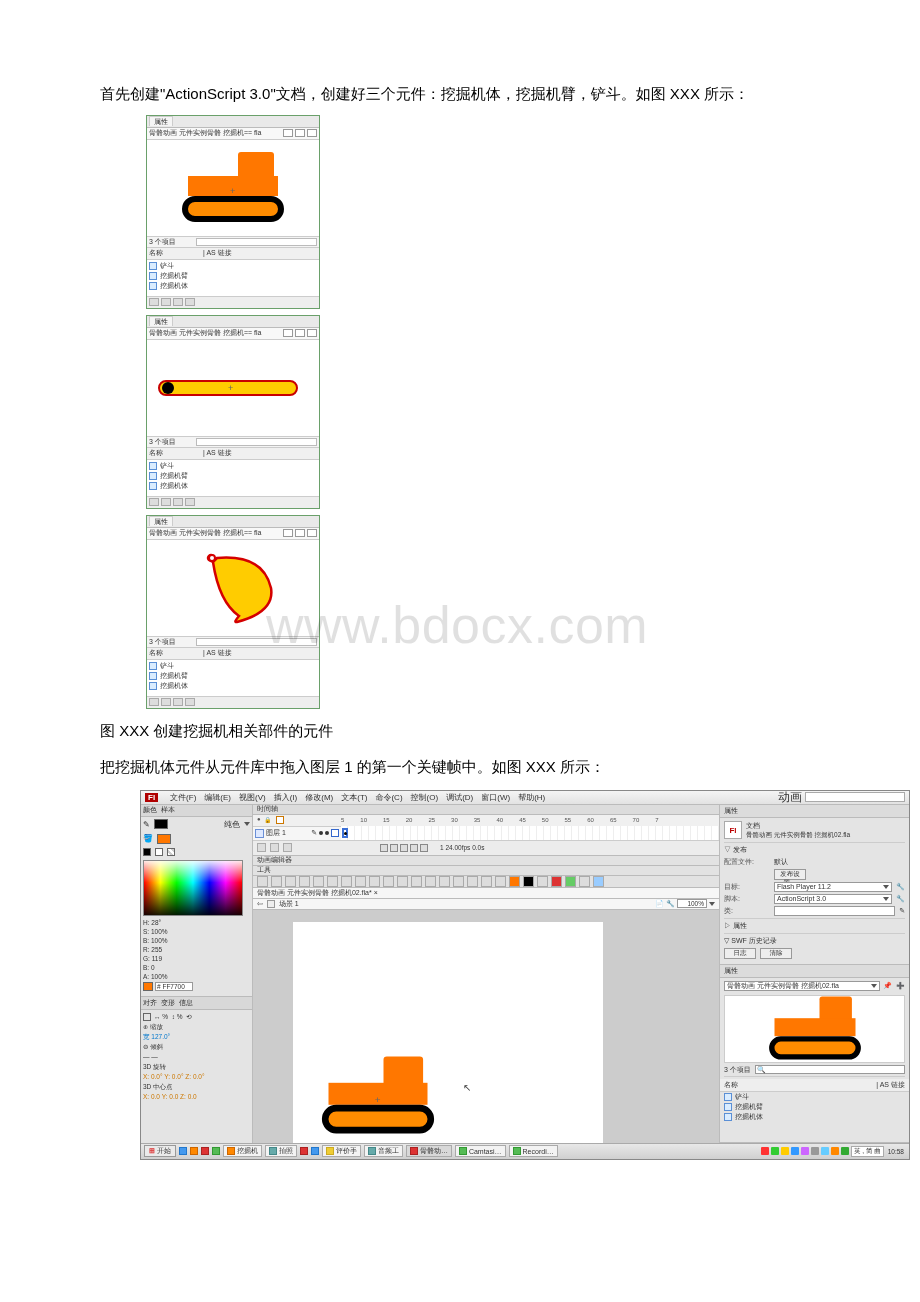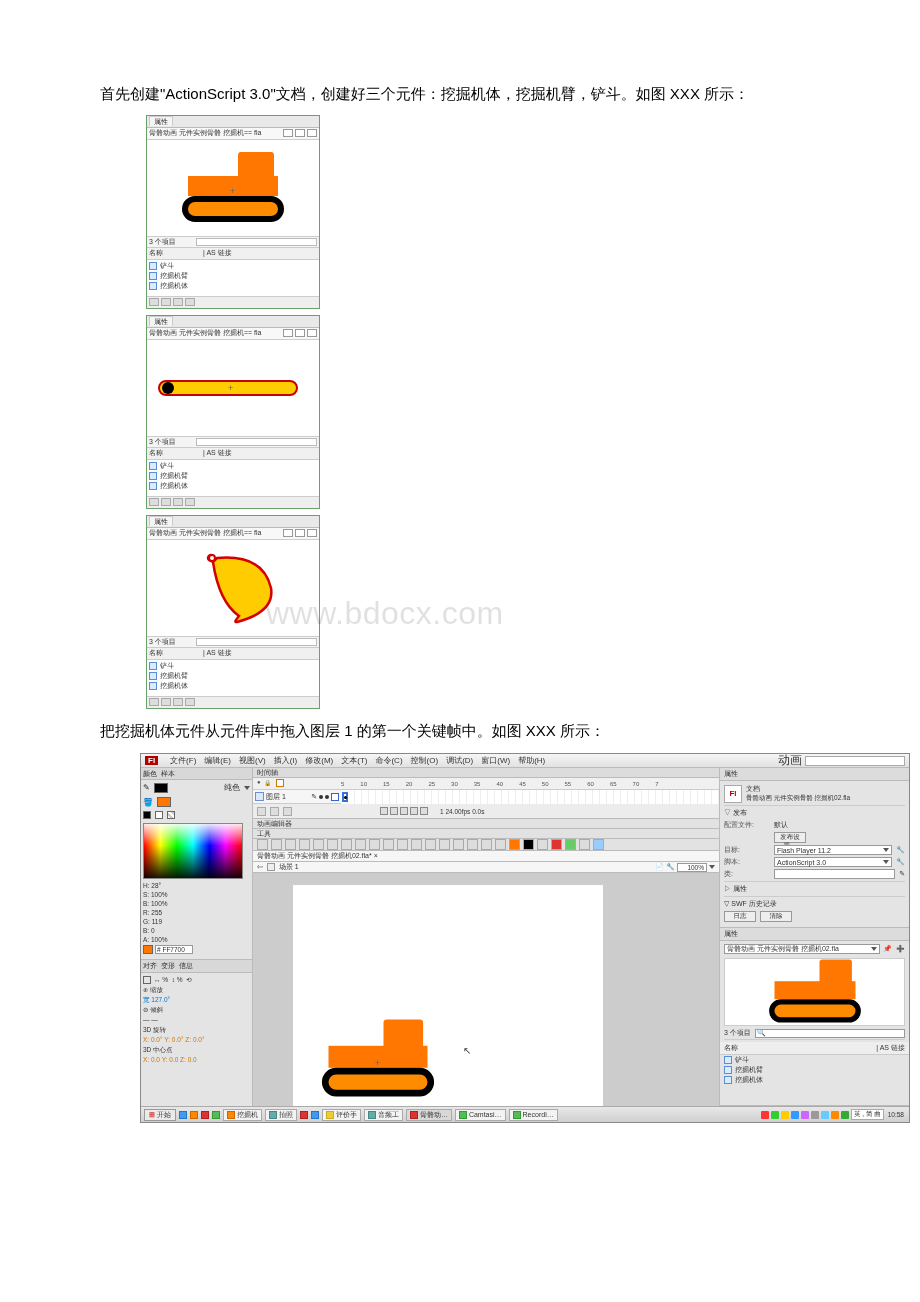--- a/index.html
+++ b/index.html
@@ -30,21 +30,21 @@
     margin: 6px 0 6px 76px;
     display: flex;
     flex-direction: column;
     gap: 6px;
     position: relative;
   }
   .watermark {
     position: absolute;
     left: 120px;
     top: 480px;
-    font-size: 32px;
+    font-size: 52px;
     color: rgba(0,0,0,0.12);
     letter-spacing: 0.5px;
     pointer-events: none;
     z-index: 5;
   }
   .lib-panel {
     width: 174px;
     border: 1px solid #6aa06a;
     background: #fff;
     font-size: 8px;
@@ -822,20 +822,21 @@
       <div class="lib-footer">
         <span class="fbtn"></span>
         <span class="fbtn"></span>
         <span class="fbtn"></span>
         <span class="fbtn"></span>
       </div>
     </div>
 
   </div>
 
+  <p class="caption">图 XXX 创建挖掘机相关部件的元件</p>
   <p class="caption">把挖掘机体元件从元件库中拖入图层 1 的第一个关键帧中。如图 XXX 所示：</p>
 
   <div class="flash-shot">
 
     <div class="fs-menubar">
       <span class="fs-fl-logo">Fl</span>
       <span>文件(F)</span>
       <span>编辑(E)</span>
       <span>视图(V)</span>
       <span>插入(I)</span>

